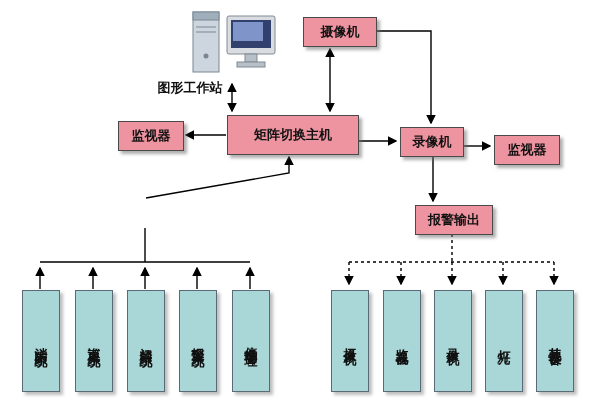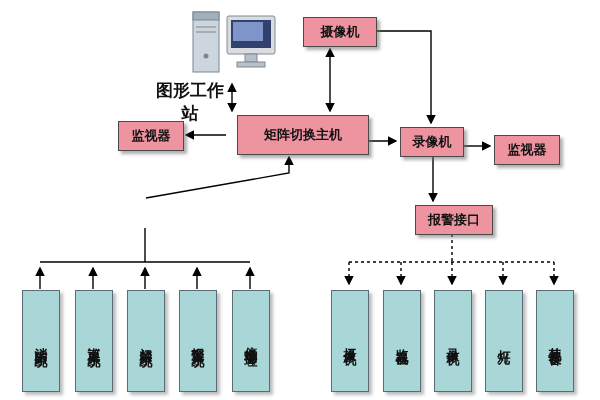--- a/index.html
+++ b/index.html
@@ -19,21 +19,21 @@
     display:flex; align-items:center; justify-content:center;
     writing-mode:vertical-rl; text-orientation:upright;
     font-size:13px; font-weight:bold; color:#111; letter-spacing:2px;
     line-height:1;
   }
 
   .wires { position:absolute; left:0; top:0; width:600px; height:400px; }
   .wire  { stroke:#000; stroke-width:1.4; fill:none; }
   .dashed { stroke-dasharray:3 3; }
 
-  .caption { position:absolute; font-size:17px; font-weight:bold; color:#111; text-align:center; }
+  .caption { position:absolute; font-size:13px; font-weight:bold; color:#111; text-align:center; }
   .ws-art { position:absolute; left:185px; top:6px; }
 </style>
 </head>
 <body>
 
 <div class="canvas">
 
   <svg class="wires" viewBox="0 0 600 400">
     <defs>
       <marker id="ah" viewBox="0 0 10 10" refX="8.5" refY="5" markerWidth="7" markerHeight="7" orient="auto-start-reverse">
@@ -83,25 +83,25 @@
     <rect x="42" y="10" width="48" height="38" rx="2" fill="#d9dde1" stroke="#808a92"></rect>
     <rect x="46" y="14" width="40" height="28" fill="#32406e"></rect>
     <rect x="48" y="16" width="30" height="19" fill="#7f95c9"></rect>
     <rect x="60" y="48" width="12" height="8" fill="#b7c0c8" stroke="#808a92"></rect>
     <rect x="52" y="56" width="28" height="5" fill="#b7c0c8" stroke="#808a92"></rect>
   </svg>
 
   <div class="caption" style="left:148px; top:79px; width:84px;">图形工作站</div>
 
   <div class="node" style="left:303px; top:17px;  width:72px;  height:28px;">摄像机</div>
-  <div class="node" style="left:237px; top:115px; width:130px; height:38px;">矩阵切换主机</div>
+  <div class="node" style="left:227px; top:115px; width:130px; height:38px;">矩阵切换主机</div>
   <div class="node" style="left:118px; top:121px; width:64px;  height:28px;">监视器</div>
   <div class="node" style="left:400px; top:127px; width:62px;  height:28px;">录像机</div>
   <div class="node" style="left:494px; top:135px; width:64px;  height:28px;">监视器</div>
-  <div class="node" style="left:415px; top:205px; width:76px;  height:28px;">报警接口</div>
+  <div class="node" style="left:415px; top:205px; width:76px;  height:28px;">报警输出</div>
 
   <div class="device" style="left:22px;">消防系统</div>
   <div class="device" style="left:75px;">巡更系统</div>
   <div class="device" style="left:127px;">门禁系统</div>
   <div class="device" style="left:179px;">报警系统</div>
   <div class="device" style="left:232px;">停车场管理</div>
 
   <div class="device" style="left:331px;">摄像机</div>
   <div class="device" style="left:383px;">监视器</div>
   <div class="device" style="left:434px;">录像机</div>

